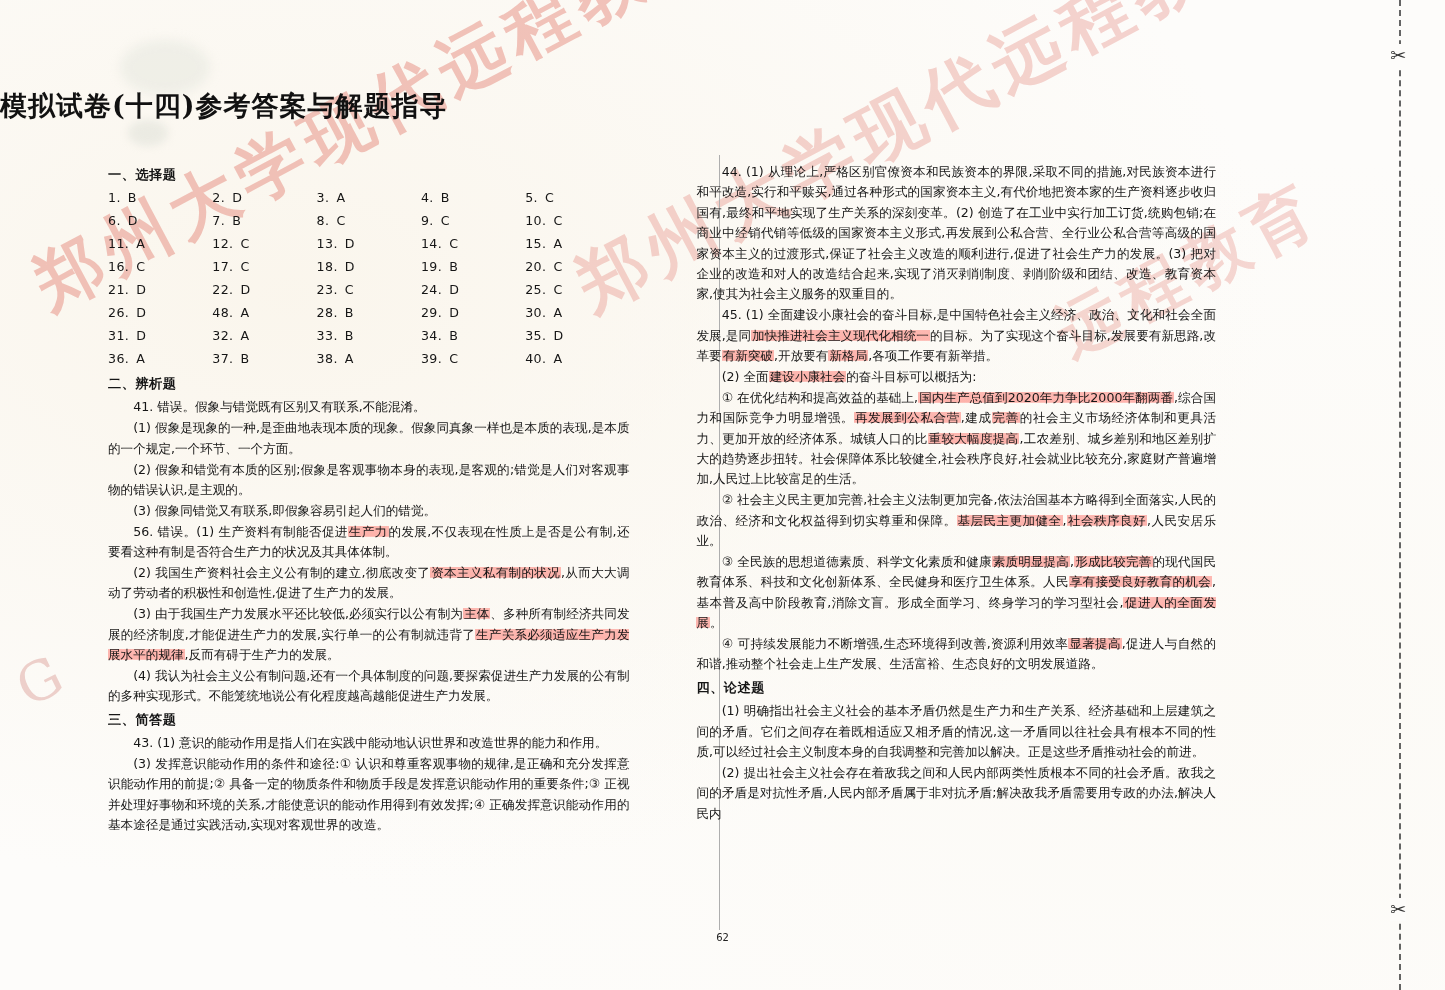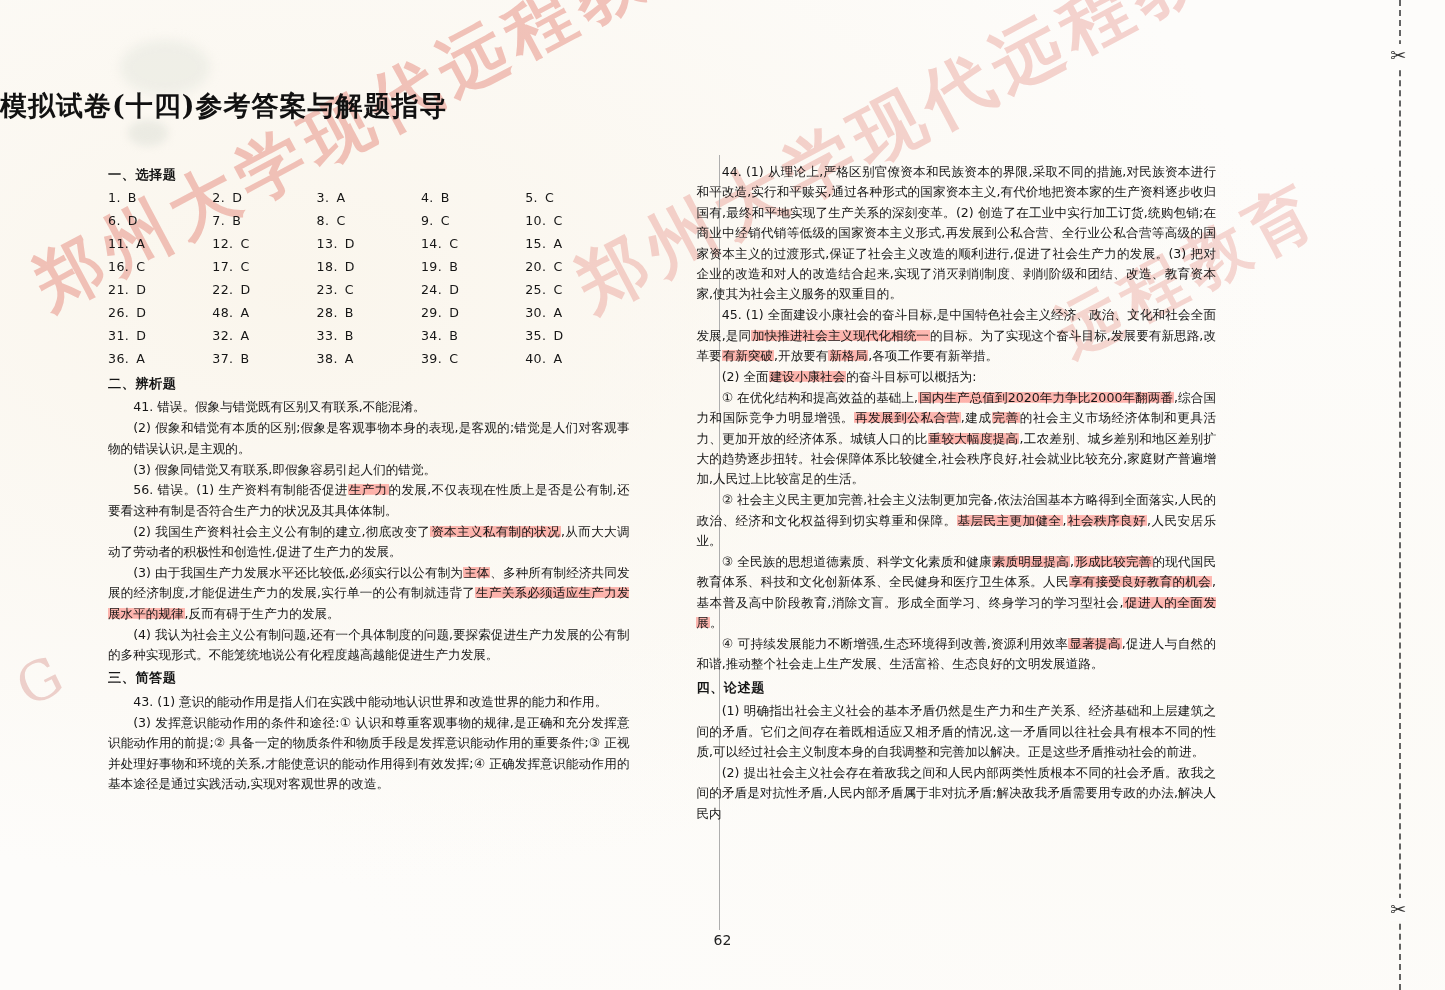--- a/index.html
+++ b/index.html
@@ -108,21 +108,21 @@
     padding: 0 1px;
   }
 
   
   .pageno {
     position: absolute;
     left: 0;
     right: 0;
     top: 932px;
     text-align: center;
-    font-size: 14px;
+    font-size: 10px;
     color: #222;
   }
 
   
   .perf {
     position: absolute;
     top: 0;
     bottom: 0;
     left: 1399px;
     width: 0;
@@ -255,20 +255,21 @@
         <div class="ans"><span class="num">36.</span><span class="val">A</span></div>
         <div class="ans"><span class="num">37.</span><span class="val">B</span></div>
         <div class="ans"><span class="num">38.</span><span class="val">A</span></div>
         <div class="ans"><span class="num">39.</span><span class="val">C</span></div>
         <div class="ans"><span class="num">40.</span><span class="val">A</span></div>
       </div>
 
       <h2 class="sec">二、辨析题</h2>
 
       <p class="para indent">41. 错误。假象与错觉既有区别又有联系,不能混淆。</p>
+      <p class="para indent">(1) 假象是现象的一种,是歪曲地表现本质的现象。假象同真象一样也是本质的表现,是本质的一个规定,一个环节、一个方面。</p>
       <p class="para indent">(2) 假象和错觉有本质的区别;假象是客观事物本身的表现,是客观的;错觉是人们对客观事物的错误认识,是主观的。</p>
       <p class="para indent">(3) 假象同错觉又有联系,即假象容易引起人们的错觉。</p>
 
       <p class="para indent"><span>56. 错误。(1) 生产资料有制能否促进</span><span class="hl">生产力</span><span>的发展,不仅表现在性质上是否是公有制,还要看这种有制是否符合生产力的状况及其具体体制。</span></p>
 
       <p class="para indent"><span>(2) 我国生产资料社会主义公有制的建立,彻底改变了</span><span class="hl">资本主义私有制的状况</span><span>,从而大大调动了劳动者的积极性和创造性,促进了生产力的发展。</span></p>
 
       <p class="para indent"><span>(3) 由于我国生产力发展水平还比较低,必须实行以公有制为</span><span class="hl">主体</span><span>、多种所有制经济共同发展的经济制度,才能促进生产力的发展,实行单一的公有制就违背了</span><span class="hl">生产关系必须适应生产力发展水平的规律</span><span>,反而有碍于生产力的发展。</span></p>
 
       <p class="para indent">(4) 我认为社会主义公有制问题,还有一个具体制度的问题,要探索促进生产力发展的公有制的多种实现形式。不能笼统地说公有化程度越高越能促进生产力发展。</p>

